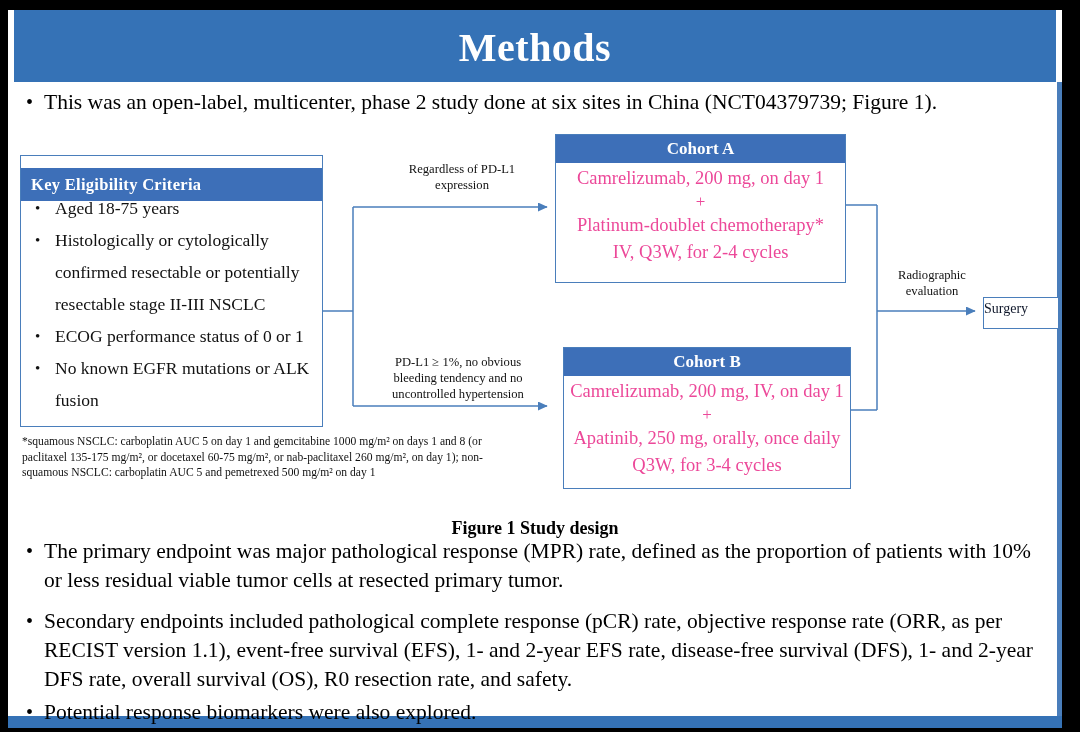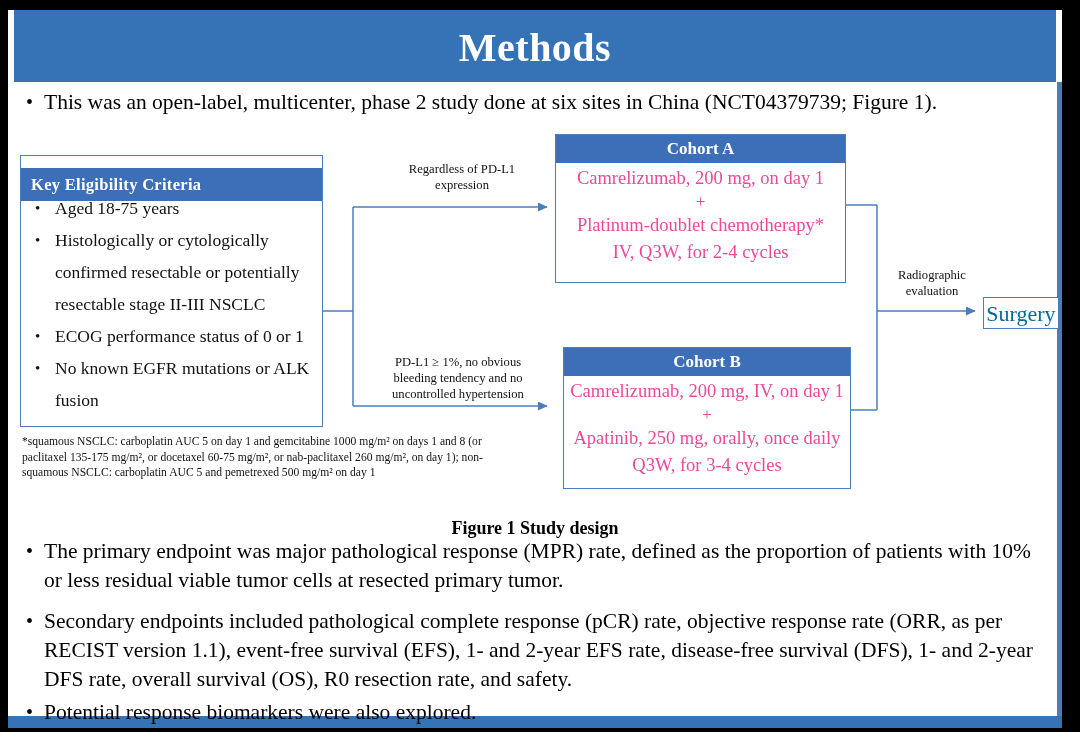--- a/index.html
+++ b/index.html
@@ -203,23 +203,22 @@
   #surgery-box {
     left: 975px;
     top: 175px;
     width: 76px;
     height: 32px;
     border: 1.4px solid #4A7EBB;
   }
   #surgery-label {
     position: absolute;
     left: 0; right: 0; top: 3px;
-    text-align: center;
-    font-size: 22px;
-    color: #0369a1;
+    font-size: 14px;
+    color: #0f172a;
   }
 
   
   .conn-label {
     position: absolute;
     text-align: center;
     font-size: 12.6px;
     line-height: 16px;
     color: #111;
   }

